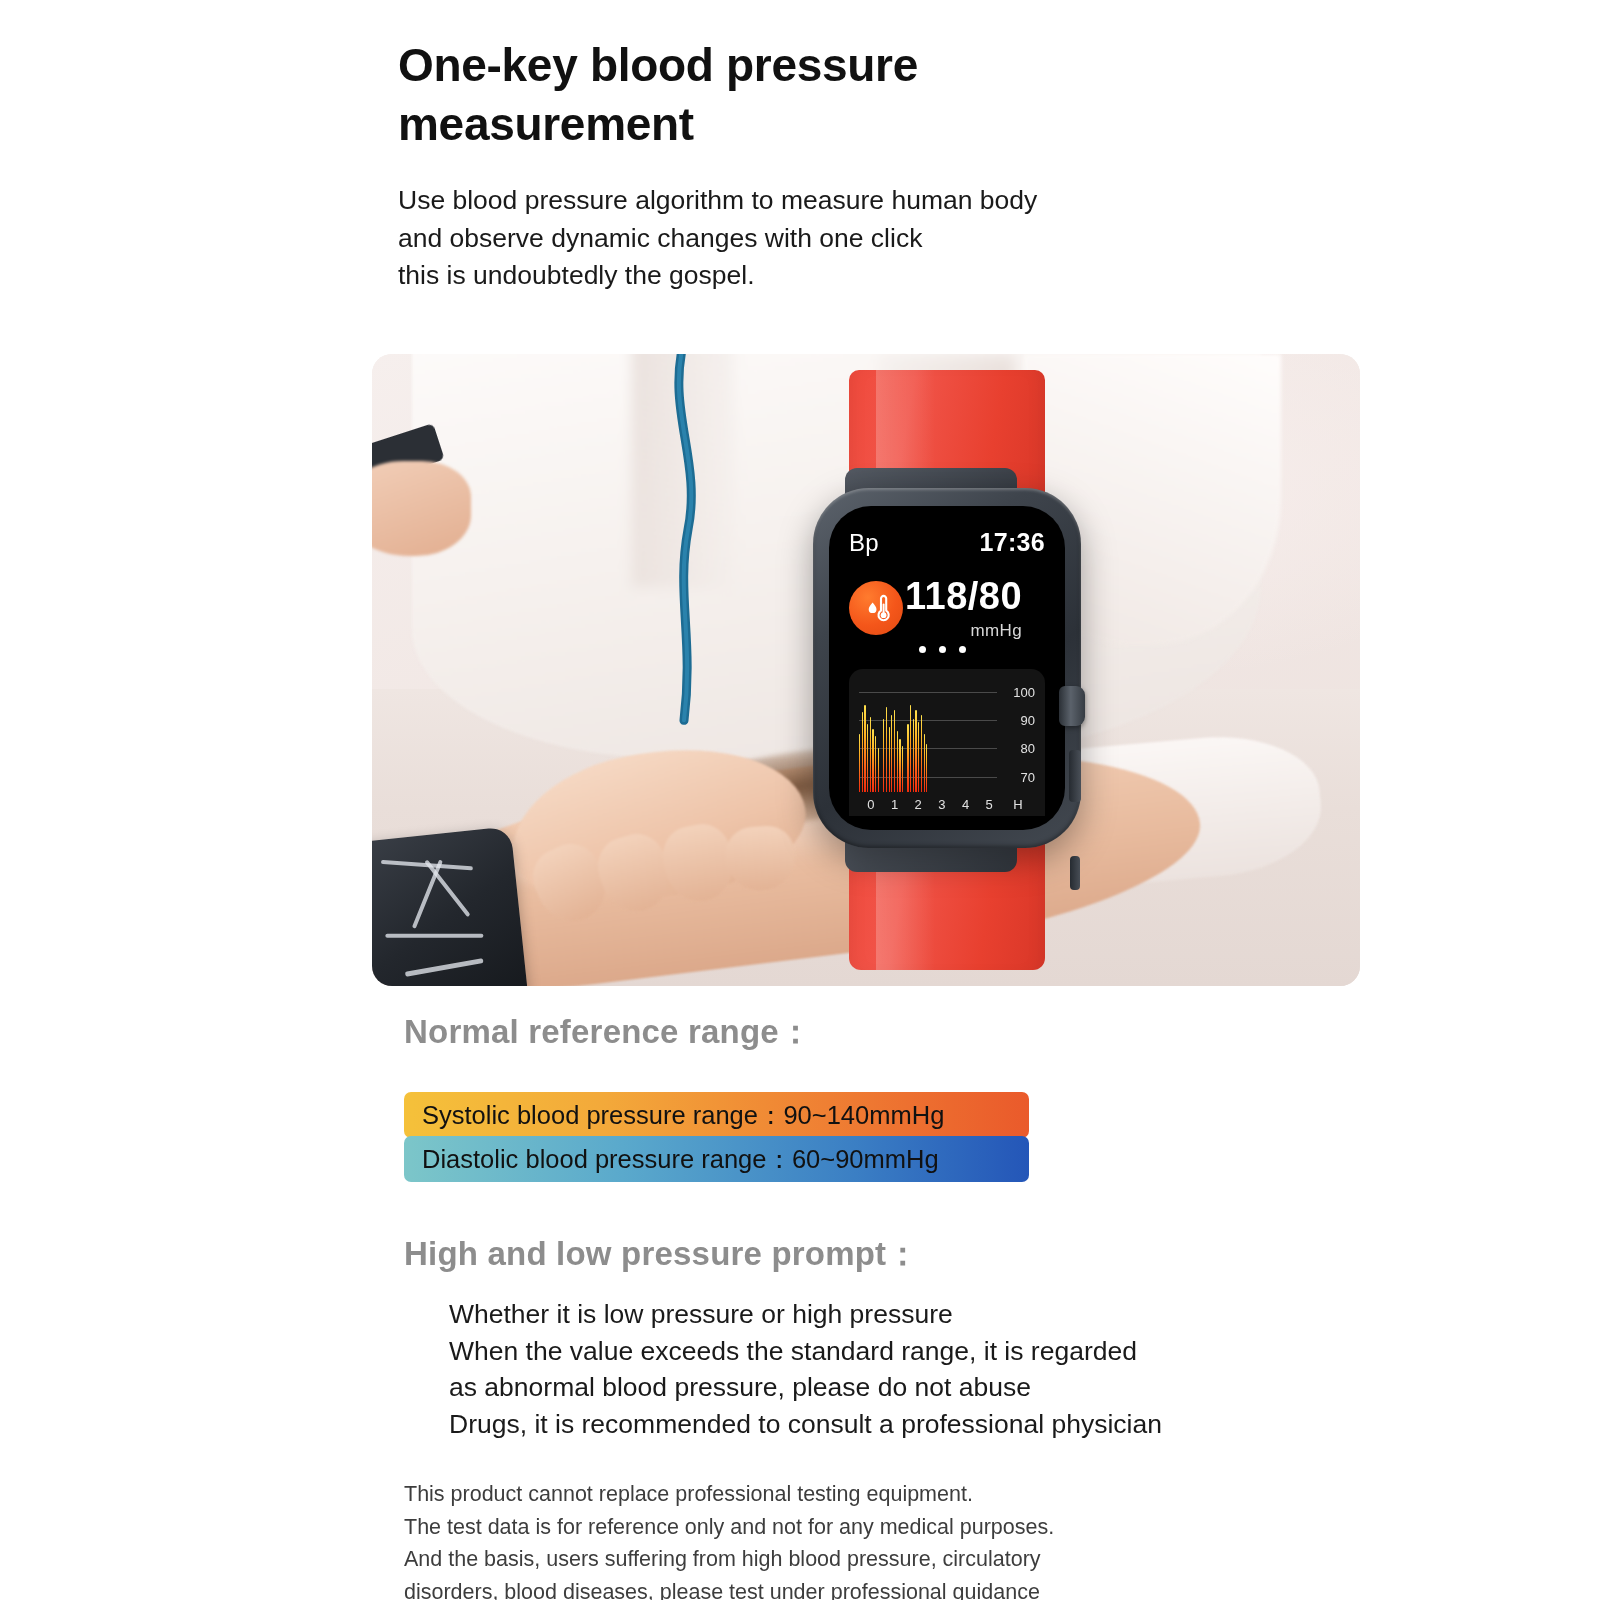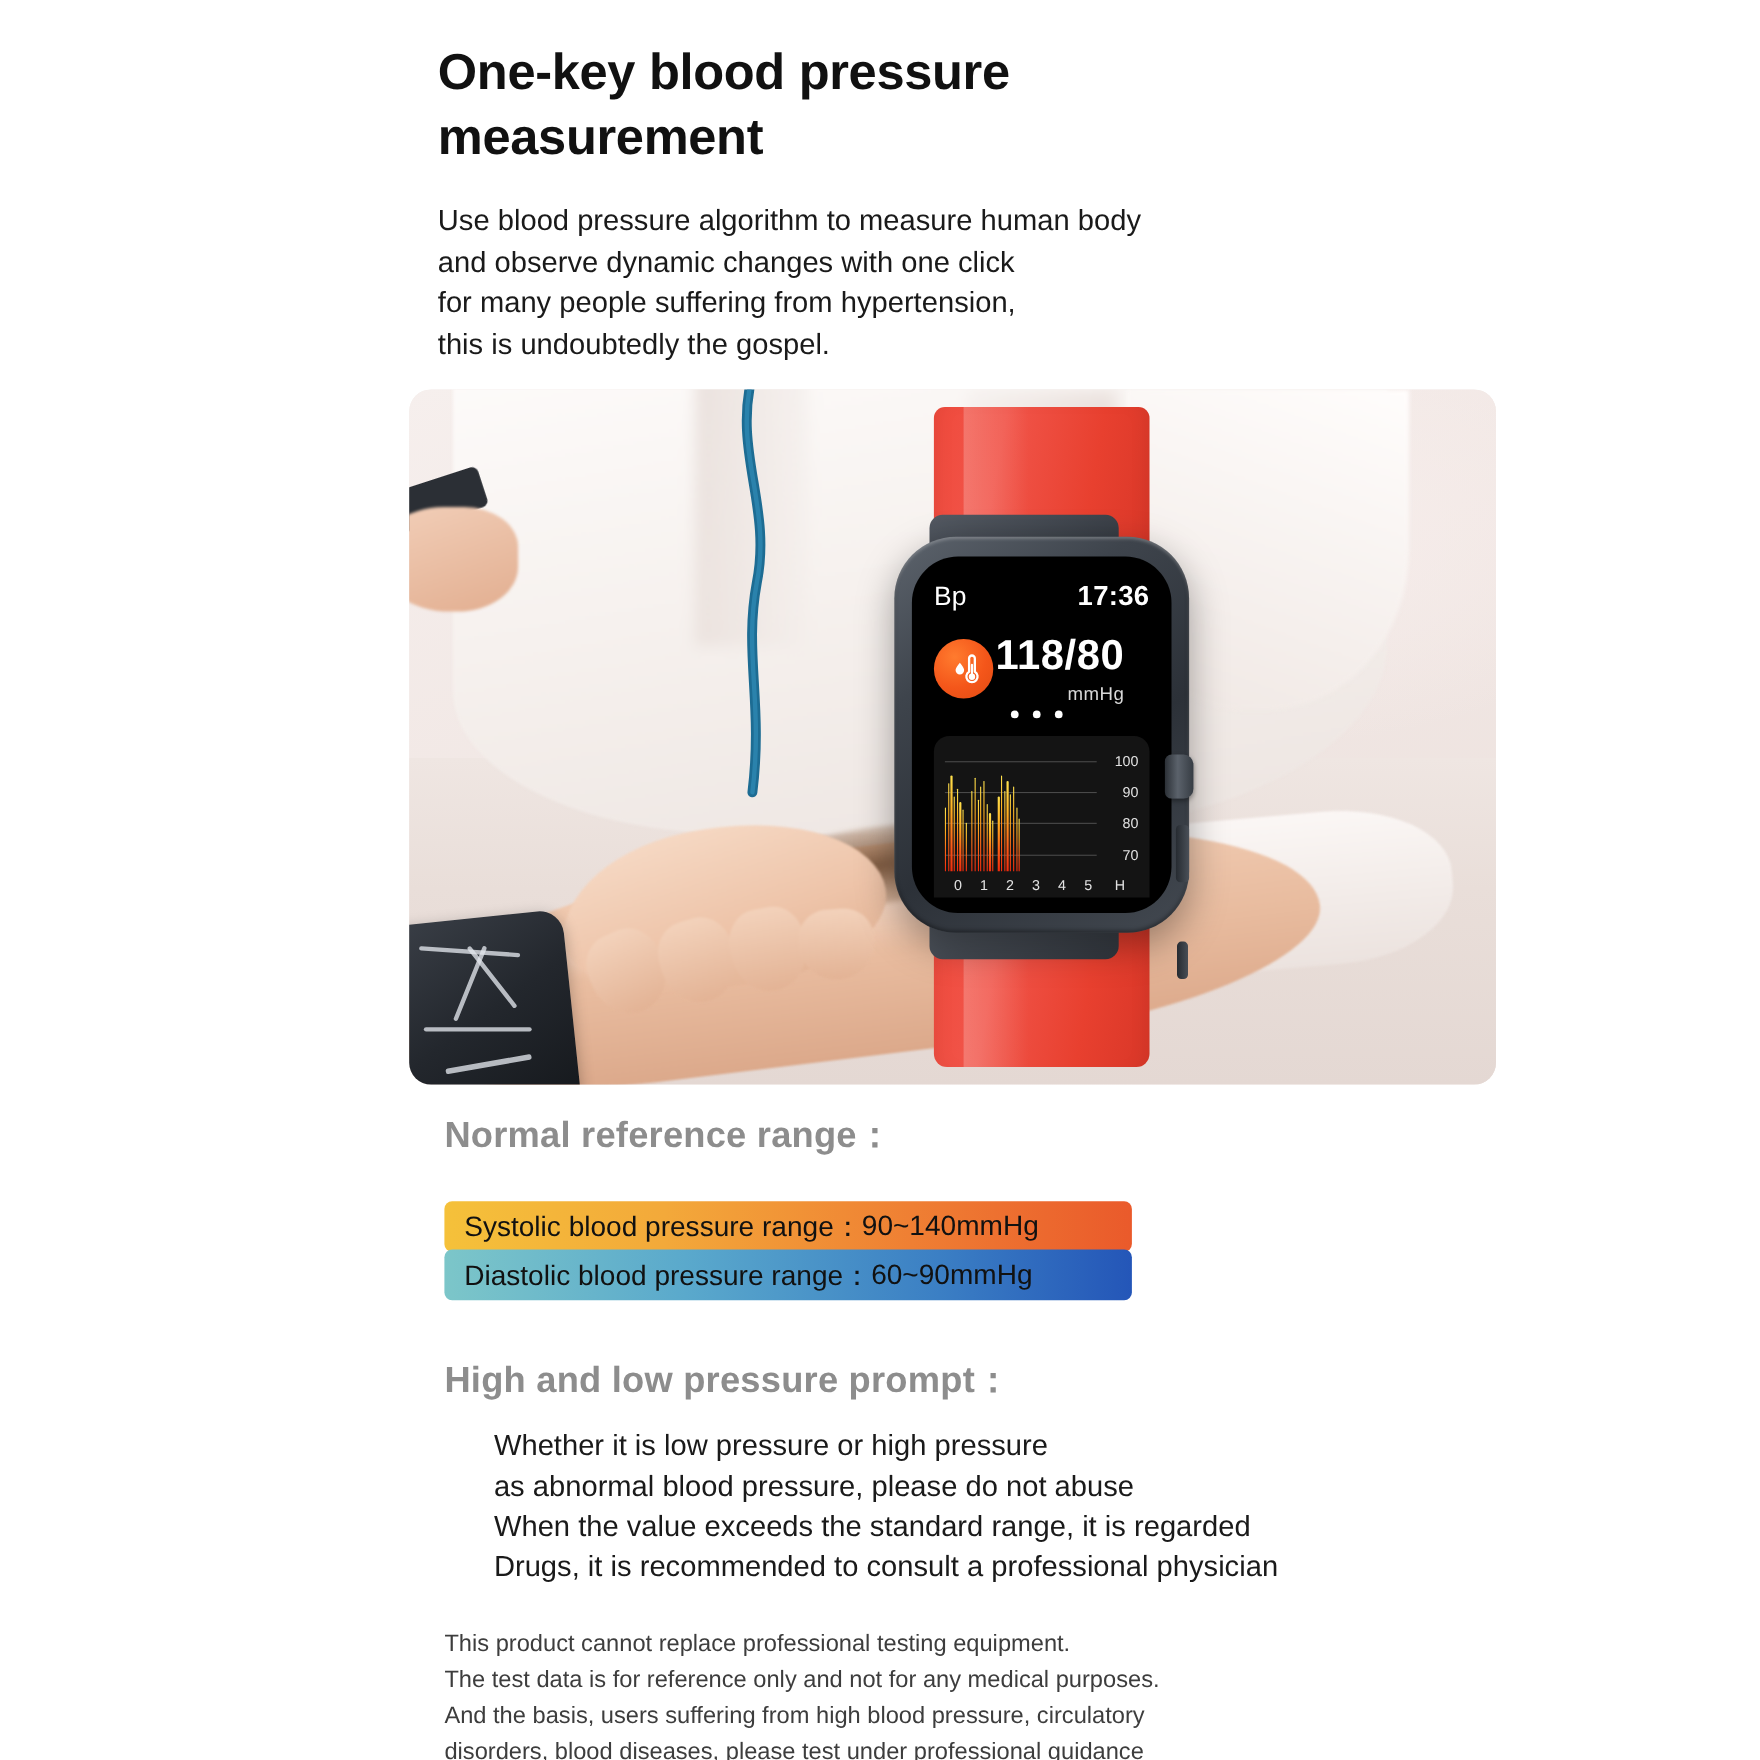--- a/index.html
+++ b/index.html
@@ -514,21 +514,20 @@
 </head>
 <body>
 
 <div class="page">
 
   <h1 class="headline">One-key blood pressure measurement</h1>
 
   <div class="intro">
     <div>Use blood pressure algorithm to measure human body</div>
     <div>and observe dynamic changes with one click</div>
-    <div>for many people suffering from hypertension,</div>
     <div>this is undoubtedly the gospel.</div>
   </div>
 
   <div class="photo">
     <div class="photo-bg"></div>
     <div class="desk"></div>
 
     <div class="coat">
       <div class="coat-fold-a"></div>
       <div class="coat-fold-b"></div>
@@ -704,22 +703,22 @@
 
   <div class="range-bar range-diastolic">
     <span>Diastolic blood pressure range：</span>
     <span>60~90mmHg</span>
   </div>
 
   <h2 class="sec-head sec-head-2">High and low pressure prompt：</h2>
 
   <div class="body-text">
     <div>Whether it is low pressure or high pressure</div>
+    <div>When the value exceeds the standard range, it is regarded</div>
     <div>as abnormal blood pressure, please do not abuse</div>
-    <div>When the value exceeds the standard range, it is regarded</div>
     <div>Drugs, it is recommended to consult a professional physician</div>
   </div>
 
   <div class="fine-print">
     <div>This product cannot replace professional testing equipment.</div>
     <div>The test data is for reference only and not for any medical purposes.</div>
     <div>And the basis, users suffering from high blood pressure, circulatory</div>
     <div>disorders, blood diseases, please test under professional guidance</div>
   </div>
 

